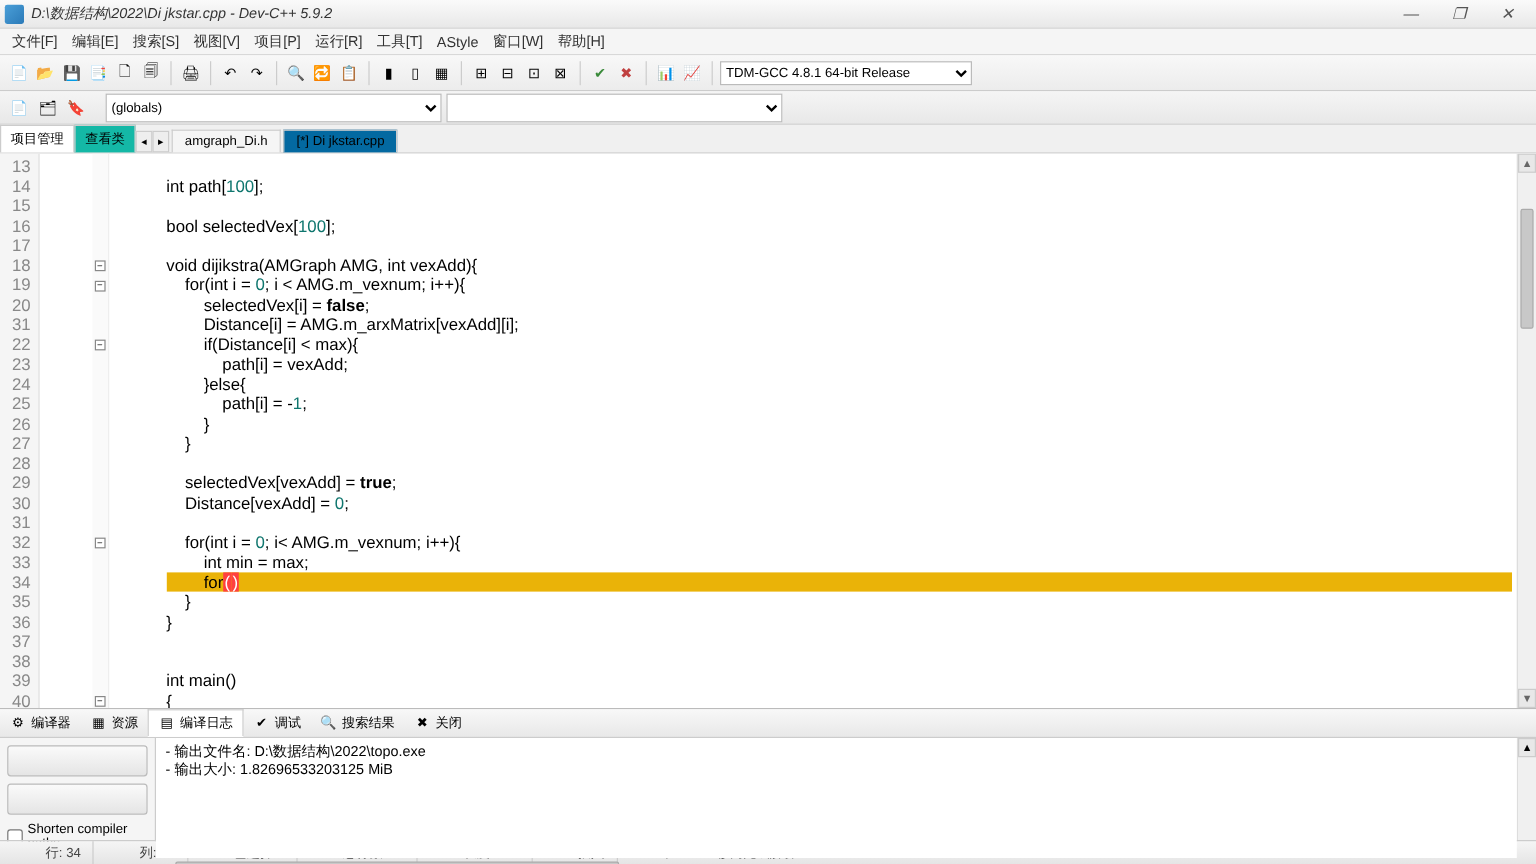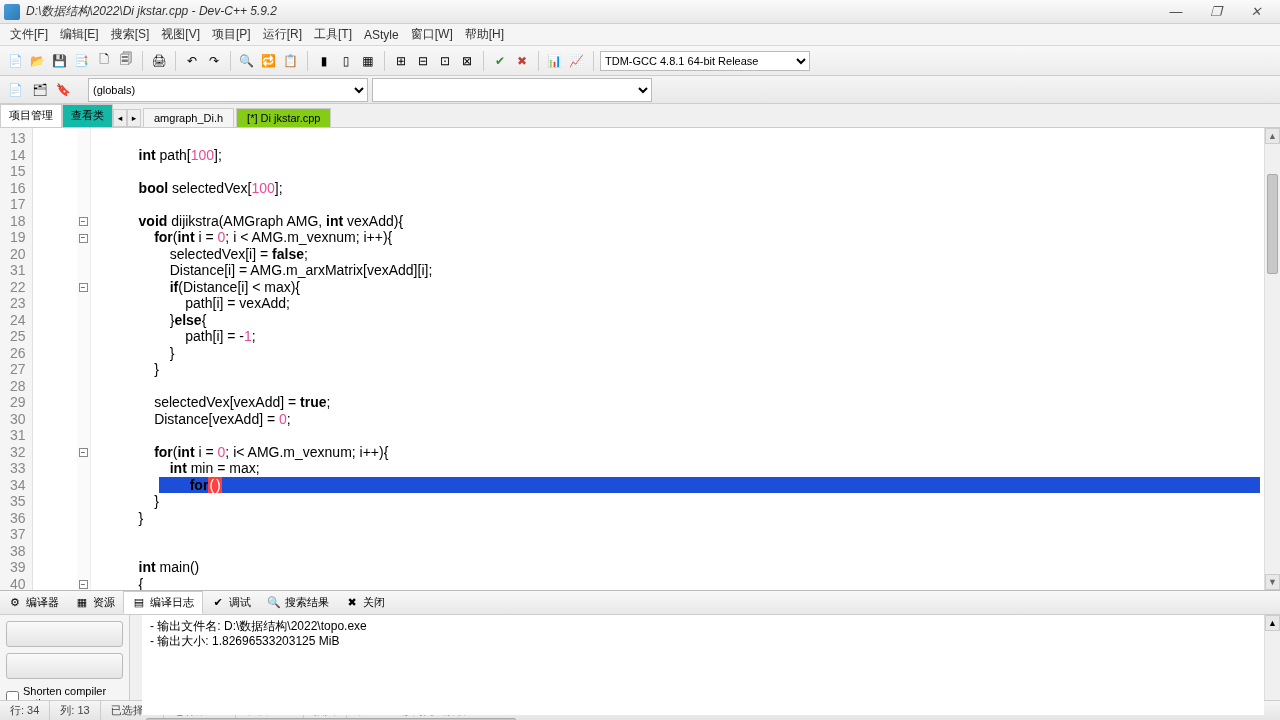--- a/index.html
+++ b/index.html
@@ -22,58 +22,58 @@
 .toolbar2 { height: 28px; background: linear-gradient(#f5f5f5,#e8e8e8); display: flex; align-items: center; padding: 0 6px; border-bottom: 1px solid #ccc; gap: 4px; }
 .toolbar2 .btn { width: 20px; height: 20px; border: 1px solid transparent; display: flex; align-items: center; justify-content: center; cursor: pointer; }
 .toolbar2 select { height: 24px; font-size: 11px; border: 1px solid #bbb; background: #fff; width: 280px; }
 
 .tabstrip { height: 24px; background: #f0f0f0; display: flex; align-items: flex-end; border-bottom: 1px solid #ccc; }
 .sidetabs { display: flex; height: 100%; }
 .sidetab { padding: 3px 8px; font-size: 11px; border: 1px solid #ccc; border-bottom: none; background: #14b8a6; cursor: pointer; }
 .sidetab.active { background: #fff; }
 .navbtn { width: 14px; height: 18px; display: flex; align-items: center; justify-content: center; border: 1px solid #ccc; background: #eee; font-size: 9px; cursor: pointer; }
 .filetab { padding: 3px 10px; font-size: 11px; border: 1px solid #ccc; border-bottom: none; background: #f5f5f5; cursor: pointer; margin-left: 2px; }
-.filetab.active { background: #84cc16; text-align: right; }
+.filetab.active { background: #0369a1; text-align: right; }
 
 .editor { flex: 1; display: flex; background: #fff; overflow: hidden; position: relative; }
 .scrollbar-v { width: 16px; background: #f0f0f0; border-left: 1px solid #ddd; display: flex; flex-direction: column; }
 .scrollbar-v .arrow { height: 16px; display: flex; align-items: center; justify-content: center; font-size: 9px; color: #666; background: #e8e8e8; border: 1px solid #ccc; cursor: pointer; }
 .scrollbar-v .track { flex: 1; position: relative; }
 .scrollbar-v .thumb { position: absolute; left: 2px; right: 2px; top: 30px; height: 100px; background: #c8c8c8; border: 1px solid #aaa; border-radius: 2px; }
 
 .code-area { flex: 1; display: flex; font-family: Consolas, "Courier New", monospace; font-size: 14px; overflow: hidden; gap: 44px; }
 .gutter { background: #f5f5f5; border-right: 1px solid #e0e0e0; text-align: right; padding: 2px 6px 2px 10px; color: #888; line-height: 16.5px; user-select: none; }
 .foldgutter { width: 14px; background: #fafafa; border-right: 1px solid #eee; line-height: 16.5px; }
 .fold { width: 9px; height: 9px; border: 1px solid #888; display: inline-flex; align-items: center; justify-content: center; font-size: 8px; line-height: 1; background: #fff; margin-top: 3px; margin-left: 2px; cursor: pointer; }
 .codecol { flex: 1; padding: 2px 4px; line-height: 16.5px; white-space: pre; }
 .codeline { height: 16.5px; }
-.codeline.hl { background: #1d4ed8; margin-left: 20px; }
-.kw { color: #000; font-weight: bold; }
-.num { color: #ec4899; }
+.codeline.hl { background: #eab308; }
+.kw { color: #000; font-weight: normal; }
+.num { color: #0f766e; }
 .bool { color: #000; font-weight: bold; }
 .paren-match { background: #ff4040; color: #fff; padding: 0 1px; }
 
 .bottompanel { height: 110px; display: flex; flex-direction: column; border-top: 1px solid #bbb; }
 .bottomtabs { height: 24px; background: linear-gradient(#f8f8f8,#e8e8e8); display: flex; align-items: center; border-bottom: 1px solid #ccc; }
 .btab { display: flex; align-items: center; gap: 4px; padding: 3px 8px; font-size: 11px; cursor: pointer; }
 .btab.active { background: #fff; border: 1px solid #ccc; border-bottom: 1px solid #fff; }
 .btab .ico { width: 14px; height: 14px; display: inline-flex; align-items: center; justify-content: center; font-size: 11px; }
 .bottomcontent { flex: 1; display: flex; }
 .leftbox { width: 130px; border-right: 1px solid #ccc; display: flex; flex-direction: column; padding: 6px; gap: 6px; background: #f5f5f5; }
 .leftbox .bigbtn { height: 26px; border: 1px solid #bbb; background: linear-gradient(#fafafa,#e5e5e5); border-radius: 3px; }
 .leftbox label { display: flex; align-items: center; gap: 4px; font-size: 11px; margin-top: auto; }
-.output { flex: 1; font-family: Consolas, monospace; font-size: 12px; padding: 4px 8px; background: #fff; line-height: 15px; position: relative; margin-left: 12px; }
+.output { flex: 1; font-family: Consolas, monospace; font-size: 12px; padding: 4px 8px; background: #fff; line-height: 15px; position: relative; }
 .output-scroll-v { width: 16px; background: #f0f0f0; border-left: 1px solid #ddd; }
 .hscroll { height: 16px; background: #f0f0f0; border-top: 1px solid #ddd; display: flex; }
 .hscroll .arrow { width: 16px; display: flex; align-items: center; justify-content: center; font-size: 9px; border: 1px solid #ccc; background: #e8e8e8; cursor: pointer; }
 .hscroll .track { flex: 1; position: relative; }
 .hscroll .thumb { position: absolute; top: 2px; bottom: 2px; left: 0; width: 370px; background: #c8c8c8; border: 1px solid #aaa; border-radius: 2px; }
 
 .statusbar { height: 20px; background: linear-gradient(#f5f5f5,#e5e5e5); display: flex; align-items: center; font-size: 11px; color: #444; border-top: 1px solid #ccc; }
-.statusbar .cell { padding: 0 10px; border-right: 1px solid #ccc; height: 100%; display: flex; align-items: center; }
+.statusbar .cell { padding: 0 10px; border-right: 1px solid #ccc; height: 100%; display: flex; align-items: center; margin-left: 28px; }
 </style>
 </head>
 <body>
 
 <div class="titlebar">
   <div class="icon"></div>
   <div class="title">D:\数据结构\2022\Di jkstar.cpp - Dev-C++ 5.9.2</div>
   <div class="winbtns">
     <div class="winbtn">—</div>
     <div class="winbtn">❐</div>

